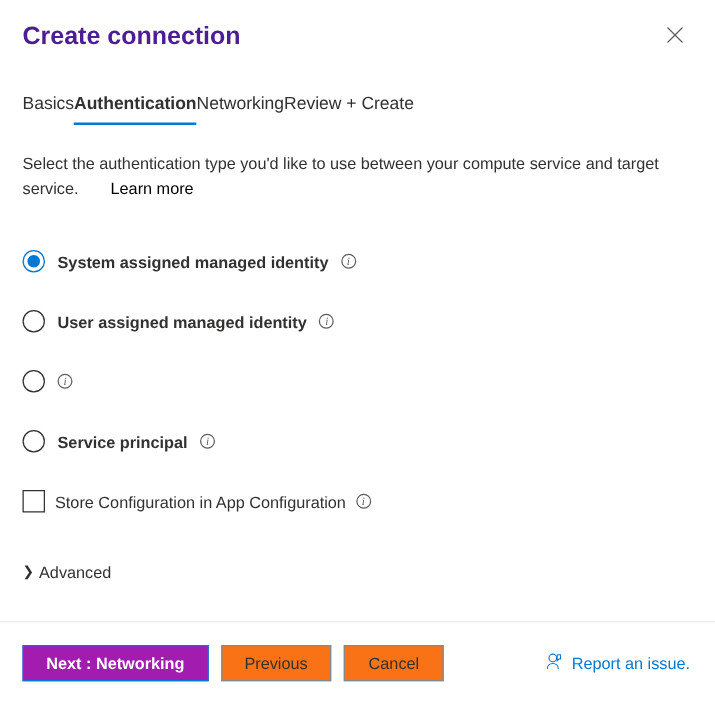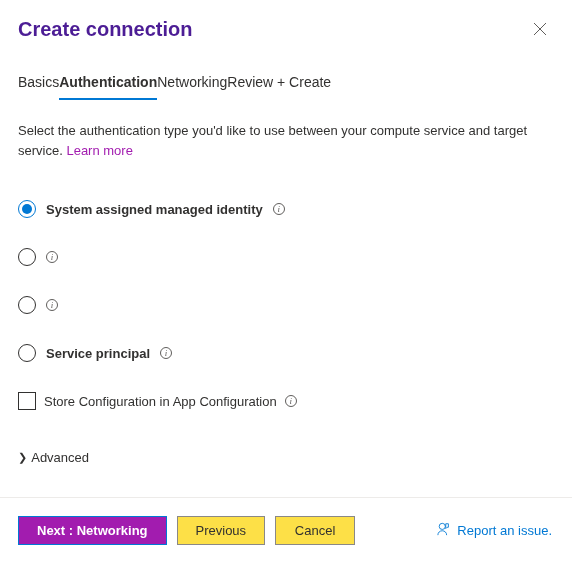--- a/index.html
+++ b/index.html
@@ -60,23 +60,24 @@
       border-bottom: 2px solid #0078d4;
       color: #323130;
     }
     .description {
       font-size: 13px;
       color: #323130;
       line-height: 1.5;
       margin-bottom: 28px;
     }
     .learn-more {
-      color: #a21caf;
+      color: #000000;
       text-decoration: none;
       cursor: pointer;
+      margin-left: 22px;
     }
     .radio-group {
       display: flex;
       flex-direction: column;
       gap: 18px;
       margin-bottom: 30px;
     }
     .radio-row {
       display: flex;
       align-items: center;
@@ -165,21 +166,21 @@
       align-items: center;
       gap: 10px;
       padding: 18px 0 18px 0;
     }
     .btn {
       font-family: inherit;
       font-size: 13px;
       padding: 6px 18px;
       cursor: pointer;
       border: 1px solid #8a8886;
-      background: #fde047;
+      background: #f97316;
       color: #323130;
       min-width: 80px;
     }
     .btn.primary {
       background: #a21caf;
       border-color: #0078d4;
       color: #fff;
       font-weight: 600;
     }
     .footer-spacer { flex: 1; }
@@ -224,20 +225,21 @@
   </p>
 
   <div class="radio-group">
     <div class="radio-row">
       <span class="radio checked"></span>
       <span class="radio-label">System assigned managed identity</span>
       <span class="info-icon">i</span>
     </div>
     <div class="radio-row">
       <span class="radio"></span>
+      <span class="radio-label">User assigned managed identity</span>
       <span class="info-icon">i</span>
     </div>
     <div class="radio-row">
       <span class="radio"></span>
       <span class="info-icon">i</span>
     </div>
     <div class="radio-row">
       <span class="radio"></span>
       <span class="radio-label">Service principal</span>
       <span class="info-icon">i</span>

